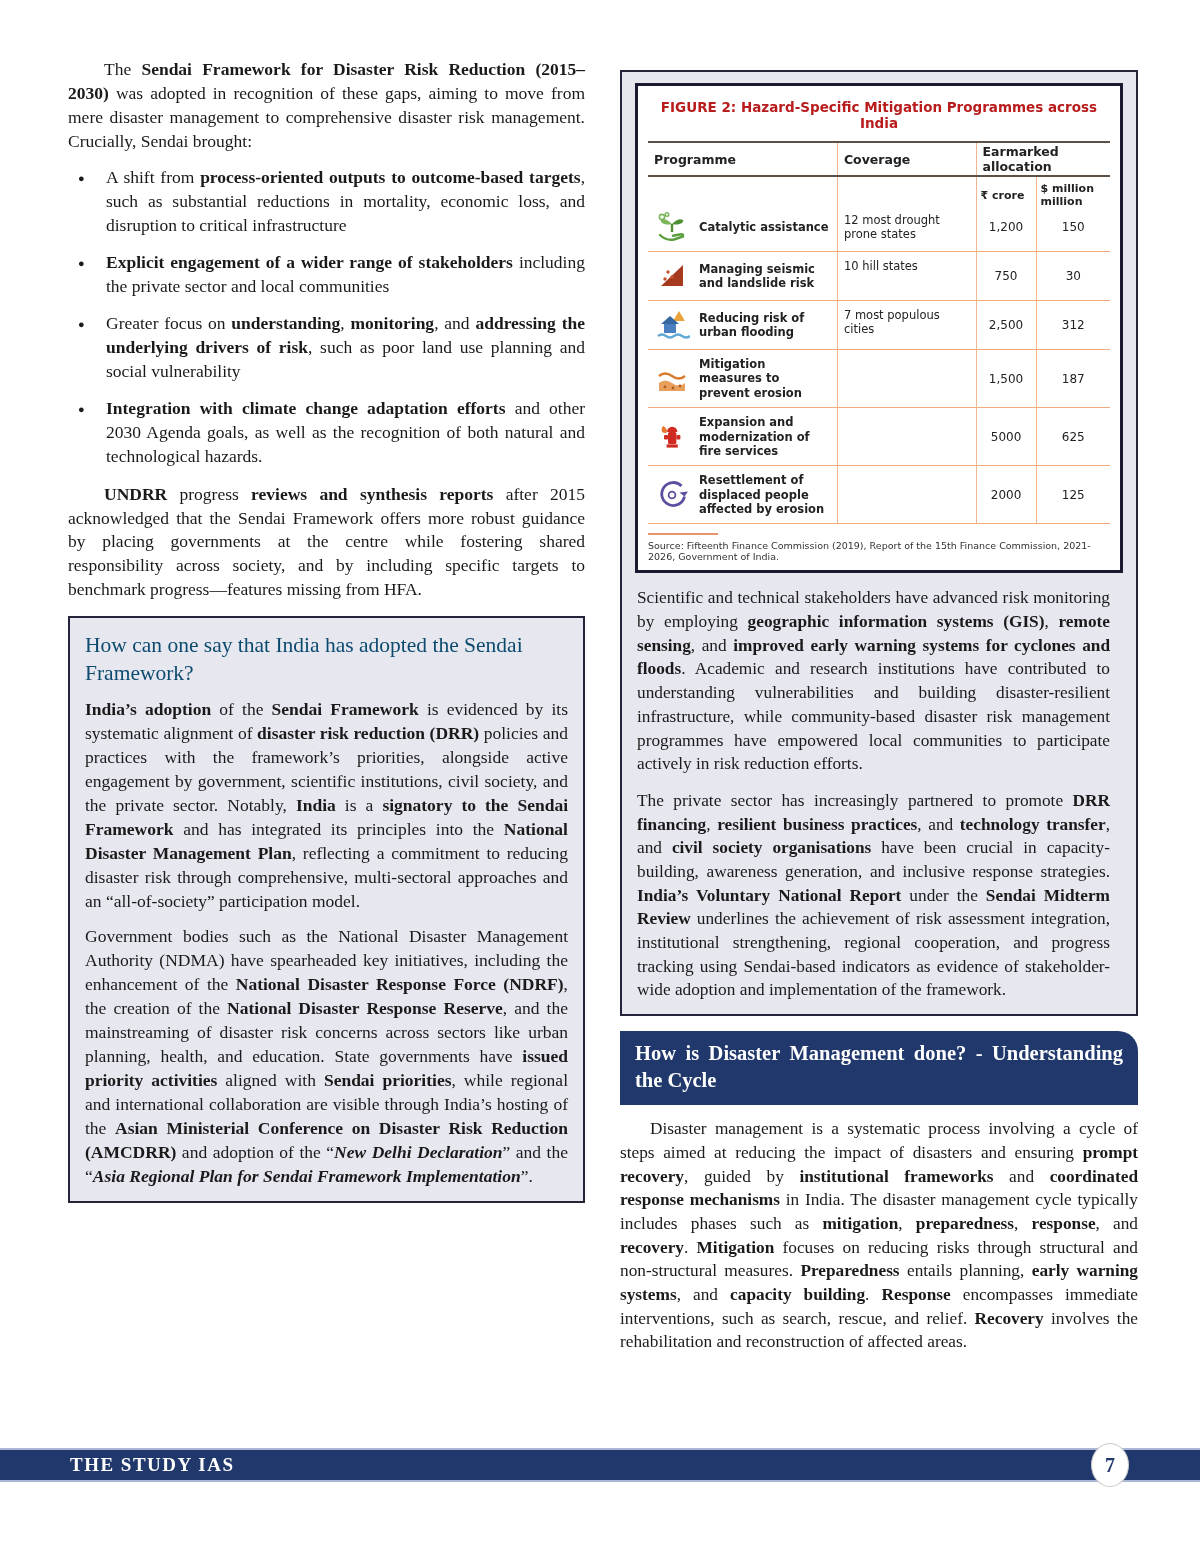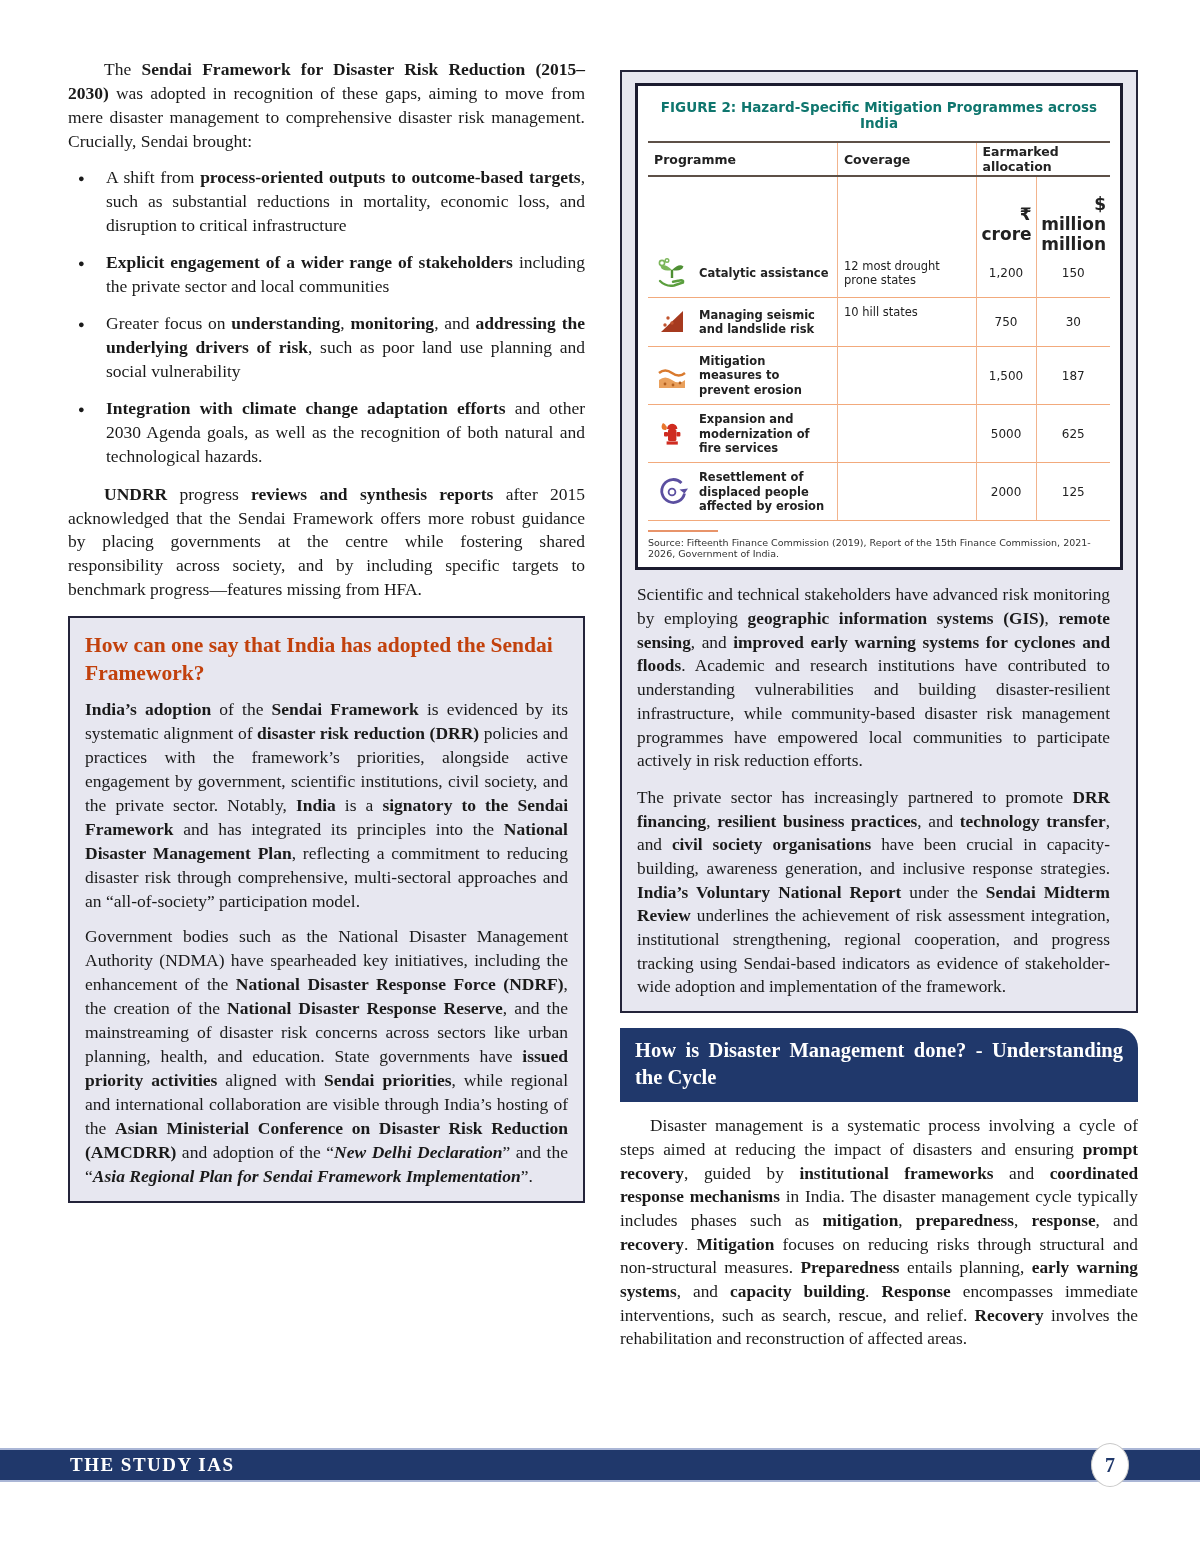--- a/index.html
+++ b/index.html
@@ -23,50 +23,50 @@
   ul.bullet-list li { display:flex; margin:0 0 13px 0; }
   .bullet-dot { flex:0 0 38px; padding-left:10px; font-size:11px; line-height:24px; }
   .bullet-text { flex:1 1 auto; font-size:17.5px; line-height:1.37; text-align:justify; }
 
   .info-box {
     margin-top:14px; border:2px solid #24243a; background:#e7e7f0;
     padding:12px 15px 10px 15px;
   }
   .info-box h2 {
     margin:2px 0 10px 0; font-size:21.5px; line-height:1.3;
-    color:#c2410c; font-weight:bold;
+    color:#0c4a6e; font-weight:normal;
   }
   .info-box p.body-text { margin-bottom:11px; }
   .info-box p.body-text:last-child { margin-bottom:2px; }
 
   .outer-box {
     border:2px solid #24243a; background:#e7e7f0;
     padding:11px 13px 8px 13px;
   }
   .figure-box {
     border:3px solid #1b1b2f; background:#ffffff;
     padding:4px 10px 8px 10px;
   }
   .figure-title {
     font-family:"DejaVu Sans", sans-serif;
-    font-size:13.5px; font-weight:bold; color:#0f766e;
+    font-size:13.5px; font-weight:bold; color:#b91c1c;
     text-align:center; padding:9px 0 10px 0;
   }
   table.fig-table {
     width:100%; border-collapse:collapse;
     font-family:"DejaVu Sans", sans-serif; font-size:11.5px; color:#222222;
   }
   table.fig-table th {
     text-align:left; font-size:12.5px; padding:1px 6px;
     border-top:2px solid #5d5047; border-bottom:2px solid #5d5047;
   }
   table.fig-table td { padding:7px 6px; vertical-align:middle; }
   .v-line { border-left:1px solid #f2b48d; }
   tr.data-row td { border-top:1.5px solid #f2aa7c; }
-  tr.sub-head td { border-top:none; padding:17px 4px 0 4px; font-size:17px; font-weight:bold; text-align:right; }
+  tr.sub-head td { border-top:none; padding:5px 4px 0 4px; font-size:11px; font-weight:bold; text-align:left; }
   tr.first-row td { border-top:none; padding-top:2px; }
   tr.last-row td { border-bottom:1.5px solid #f2aa7c;margin-top:26px; }
   td.num { text-align:center; font-size:12px; }
   .prog-cell { display:flex; align-items:center; gap:9px; }
   .prog-cell .pname { font-weight:bold; line-height:1.25; }
   .prog-icon { flex:0 0 36px; height:34px; }
   .src-rule { width:70px; height:2px; background:#e8946a; margin:9px 0 5px 0; }
   .src-text { font-family:"DejaVu Sans", sans-serif; font-size:9.5px; color:#333333; }
 
   .right-col p.box-para {
@@ -178,20 +178,36 @@
                 <circle cx="10" cy="20" r="1.7" fill="#c1542e"></circle>
               </svg>
               <span class="pname">Managing seismic and landslide risk</span>
             </div>
           </td>
           <td class="v-line" style="vertical-align:top;margin-top:32px;">10 hill states</td>
           <td class="num v-line">750</td>
           <td class="num v-line">30</td>
         </tr>
 
+        <tr class="data-row">
+          <td>
+            <div class="prog-cell">
+              <svg class="prog-icon" viewBox="0 0 34 34">
+                <polygon points="24,3 30,13 18,13" fill="#e8a33d"></polygon>
+                <polygon points="6,16 15,8 24,16" fill="#36689f"></polygon>
+                <rect x="9" y="16" width="12" height="9" fill="#4a7fc1"></rect>
+                <path d="M3 28 q4 -3 8 0 t8 0 t8 0 t8 0" fill="none" stroke="#5fa8d3" stroke-width="2.4"></path>
+              </svg>
+              <span class="pname">Reducing risk of urban flooding</span>
+            </div>
+          </td>
+          <td class="v-line" style="vertical-align:top;">7 most populous cities</td>
+          <td class="num v-line">2,500</td>
+          <td class="num v-line">312</td>
+        </tr>
 
         <tr class="data-row">
           <td>
             <div class="prog-cell">
               <svg class="prog-icon" viewBox="0 0 34 34">
                 <path d="M4 21 q6 -5 13 0 t13 0 v8 h-26z" fill="#e9a05c"></path>
                 <path d="M4 14 q6 -5 13 0 t13 0" fill="none" stroke="#d97a2e" stroke-width="2.4"></path>
                 <circle cx="10" cy="25" r="1.4" fill="#b35f1f"></circle>
                 <circle cx="18" cy="26" r="1.4" fill="#b35f1f"></circle>
                 <circle cx="25" cy="24" r="1.4" fill="#b35f1f"></circle>

